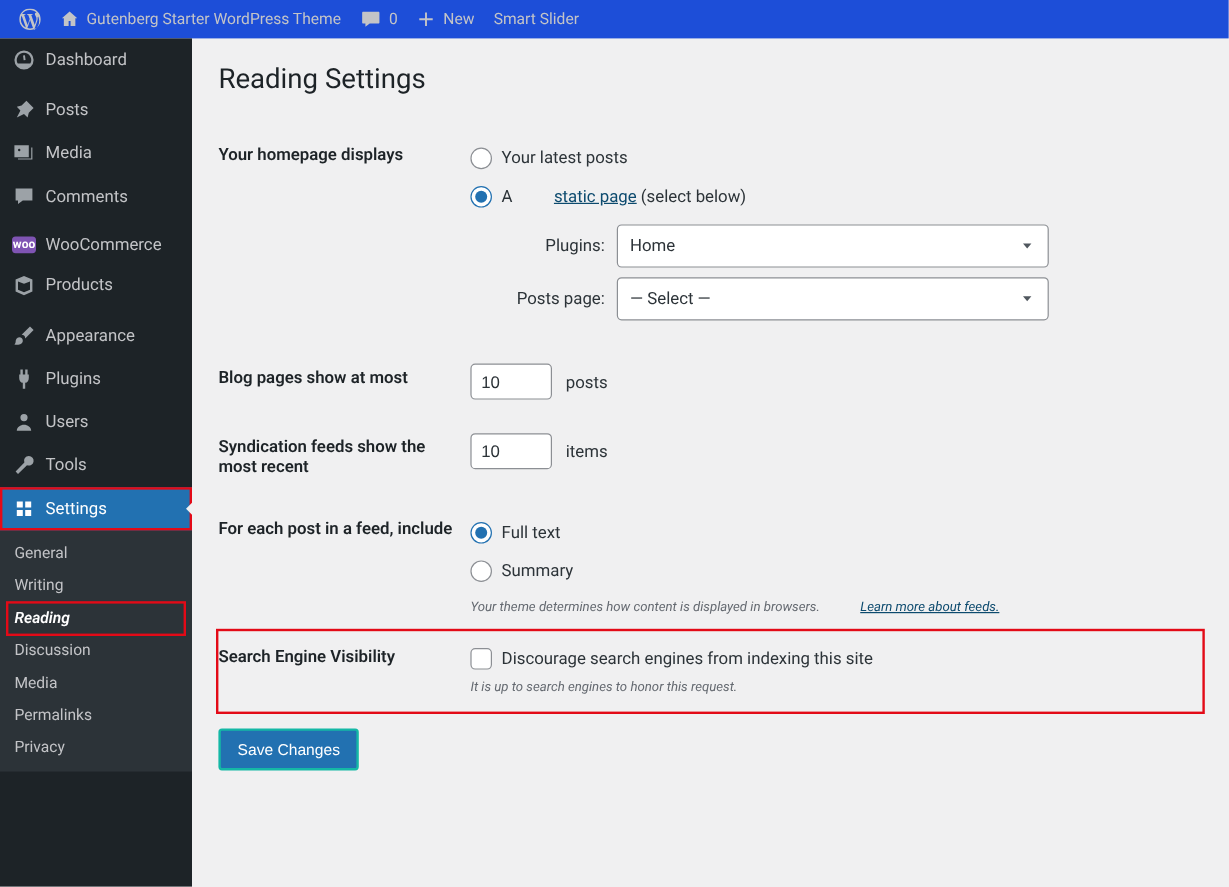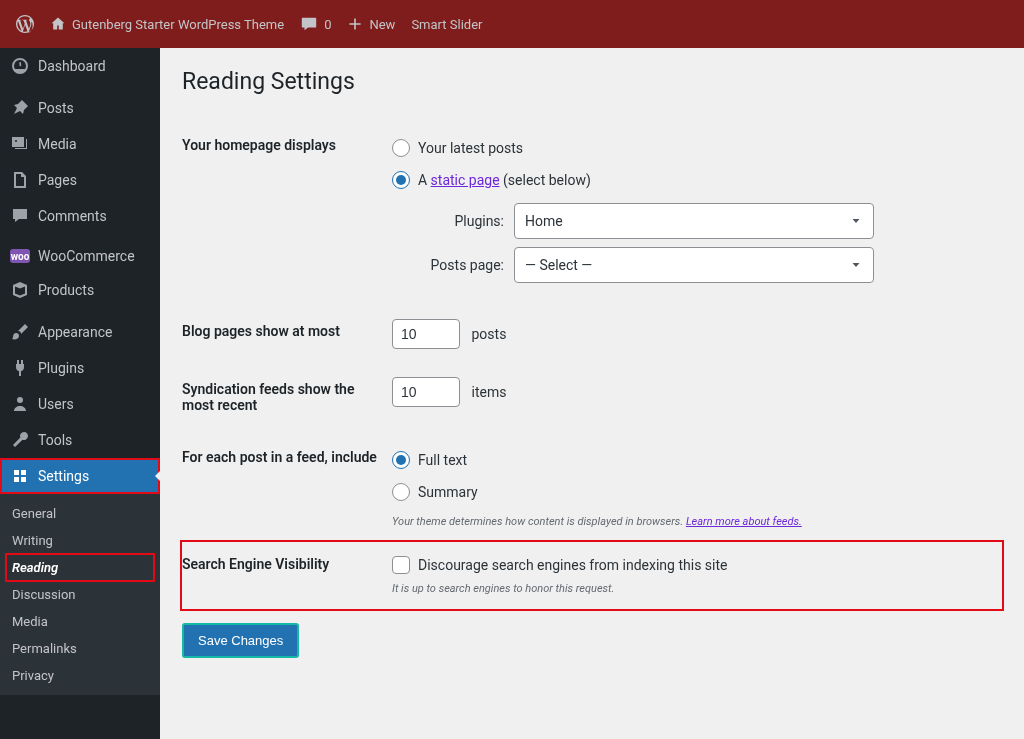--- a/index.html
+++ b/index.html
@@ -7,23 +7,23 @@
     font-family: -apple-system, BlinkMacSystemFont, "Segoe UI", Roboto, Arial, sans-serif;
     font-size: 13px;
     background: #f0f0f1;
     color: #3c434a;
     width: 1024px;
     height: 739px;
     overflow: hidden;
   }
   
   .toolbar {
-    background: #7f1d1d;
+    background: #1d4ed8;
     color: #c3c4c7;
-    height: 48px;
+    height: 32px;
     display: flex;
     align-items: center;
     padding: 12px 8px;
     font-size: 13px;
   }
   .toolbar .tb-item {
     display: flex;
     align-items: center;
     gap: 6px;
     padding: 0 8px;
@@ -136,21 +136,21 @@
     width: 360px; height: 36px; border:1px solid #8c8f94; border-radius:4px; background:#fff;
     display:flex; align-items:center; justify-content:space-between; padding:12px 10px;
   }
   .chev { width:14px;height:14px; }
   .chev svg { fill:#50575e; }
   .num-input {
     width: 68px; height: 30px; border:1px solid #8c8f94; border-radius:4px; padding:0 8px;
     background:#fff; font-size:14px; color:#2c3338;
   }
   .muted { color:#646970; font-style: italic; margin-top:8px; font-size:11px;}
-  a.link { color:#6d28d9; text-decoration: underline; }
+  a.link { color:#0c4a6e; text-decoration: underline; margin-left: 31px; }
   .save-btn {
     background:#2271b1; color:#fff; border:2px solid #14b8a6; border-radius:3px;
     padding:8px 14px; font-size:13px; cursor:pointer; margin-top:14px;
   }
   .static-sub { margin-left: 26px; margin-top:6px;}
   .hint-suffix { margin-left:8px; }
   .search-row {
     outline: 2px solid #e30a17;
     padding: 12px 10px 20px 0;
   }
@@ -206,26 +206,20 @@
       <svg viewBox="0 0 20 20">
           <path d="M12 2 8 6l-4 1 3 3-3 6 6-3 3 3 1-4 4-4z"></path>
         </svg>
       <span>Posts</span>
     </div>
     <div class="menu-item">
       <svg viewBox="0 0 20 20">
           <path d="M2 3h12v10H2zM5 15h12V5h-1v9H5zM6 6a1 1 0 1 0 0 2 1 1 0 0 0 0-2zm-2 5 2-3 2 2 3-4 3 5z"></path>
         </svg>
       <span>Media</span>
-    </div>
-    <div class="menu-item">
-      <svg viewBox="0 0 20 20">
-          <path d="M4 2h8l4 4v12H4zM6 4v12h8V7h-3V4z"></path>
-        </svg>
-      <span>Pages</span>
     </div>
     <div class="menu-item">
       <svg viewBox="0 0 20 20">
           <path d="M3 3h14v10h-8l-4 3v-3H3z"></path>
         </svg>
       <span>Comments</span>
     </div>
     <div class="menu-sep"></div>
     <div class="menu-item">
       <span class="woobadge">woo</span>

